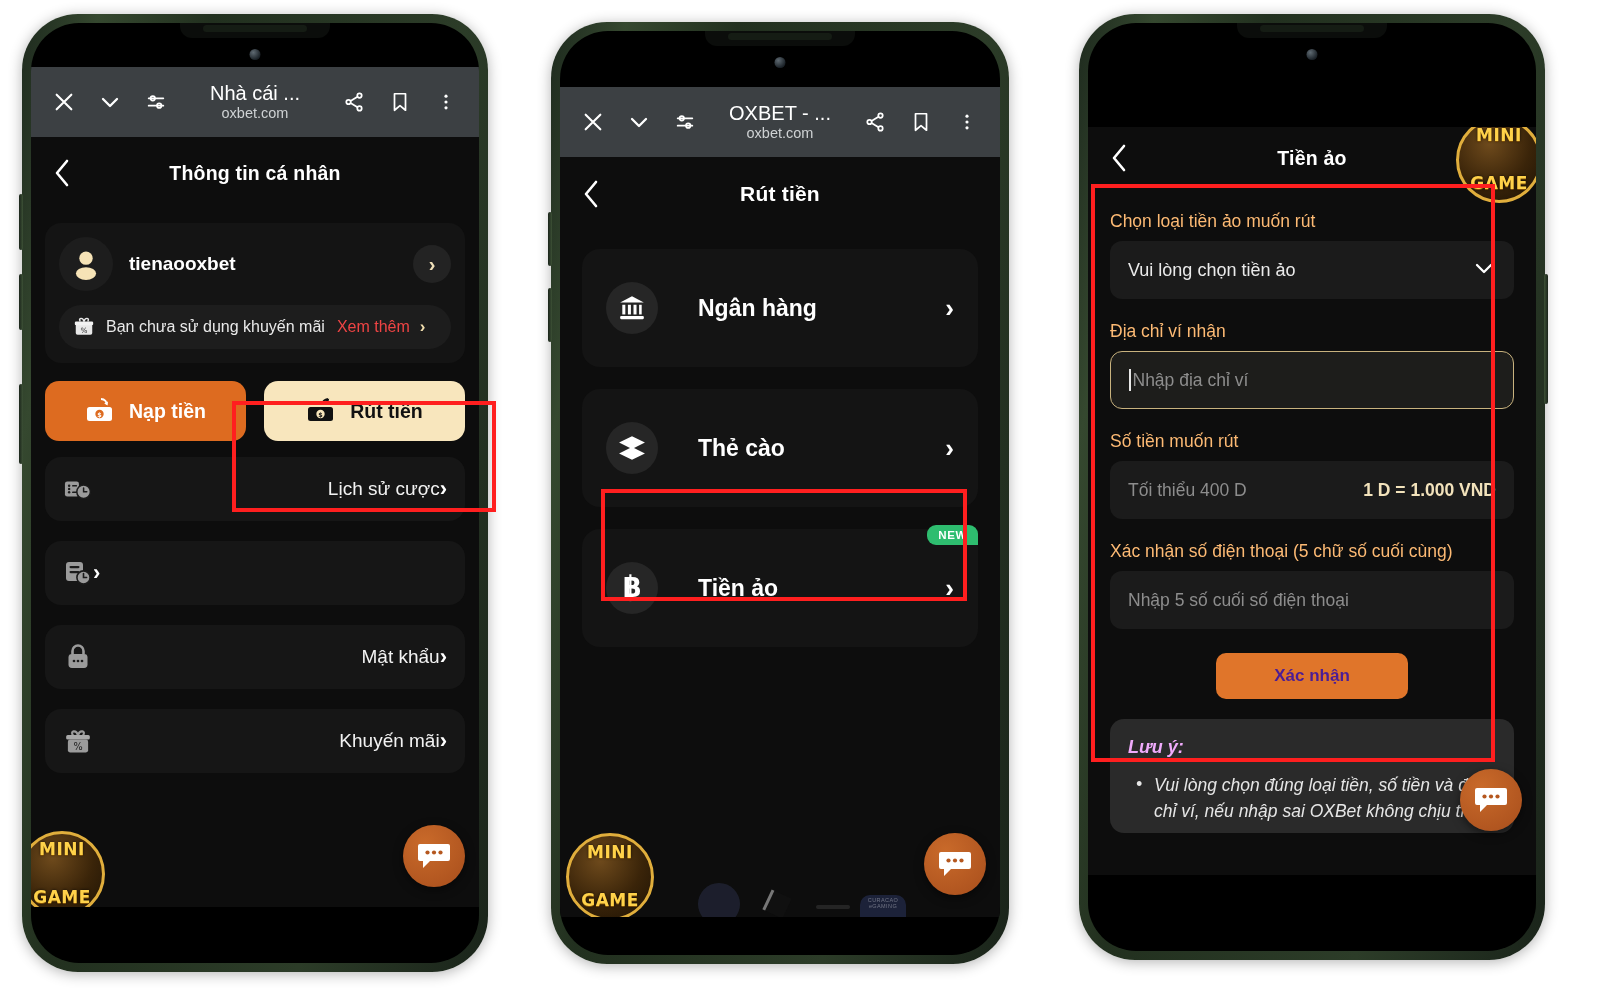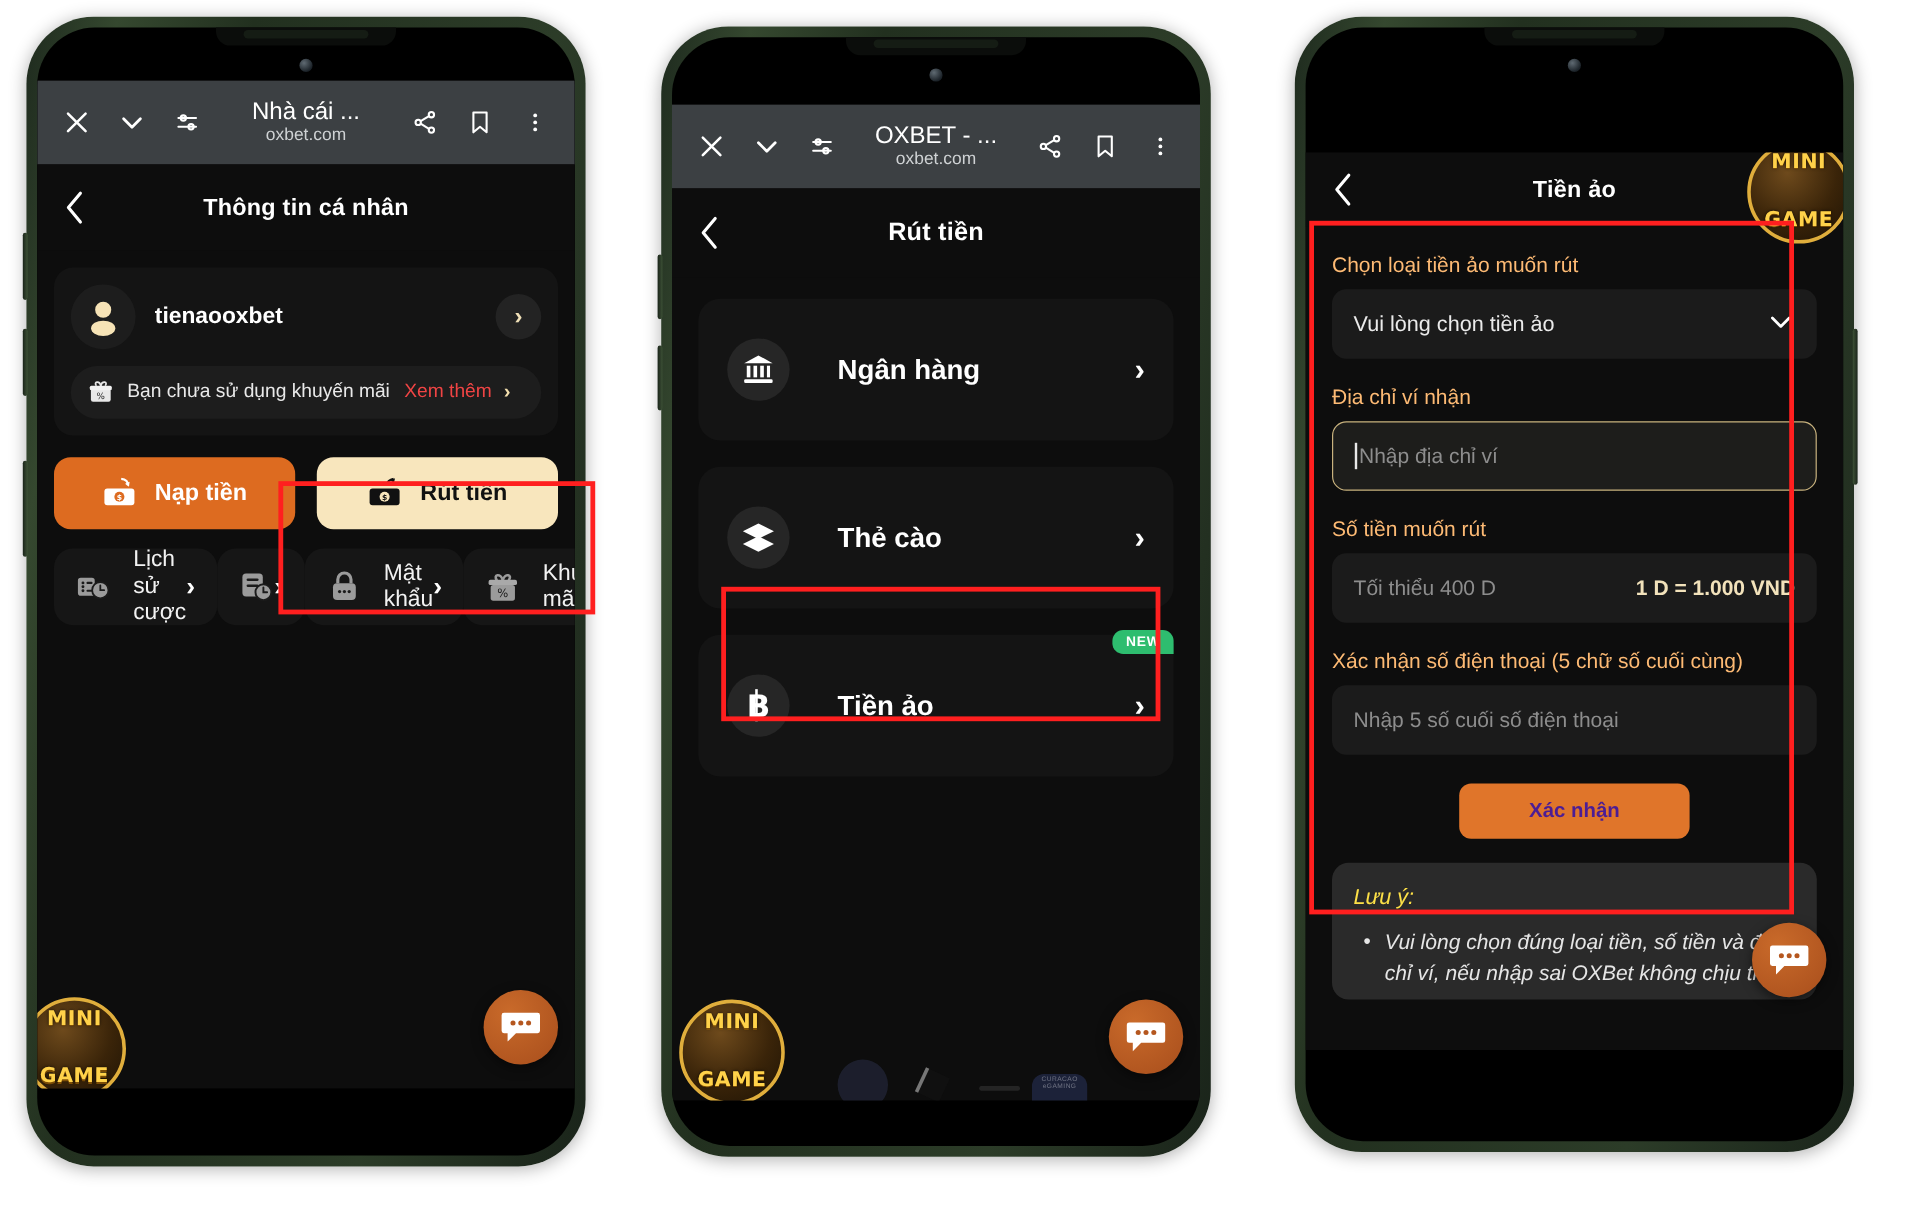--- a/index.html
+++ b/index.html
@@ -66,21 +66,21 @@
   .promorow .ptxt{ color:#e9e9e9; font-size:16px; margin-left:11px; }
   .promorow .plink{ color:#ef4444; font-size:16px; margin-left:12px; }
   .promorow .pchev{ color:#f3dfae; font-size:17px; margin-left:10px; font-weight:bold;}
 
   .moneybtns{ display:flex; gap:18px; margin-top:18px; }
   .mbtn{ flex:1; height:60px; border-radius:14px; display:flex; align-items:center;
          justify-content:center; gap:14px; font-size:19.5px; font-weight:bold; }
   .mbtn.deposit{ background:#dd6b20; color:#fff; }
   .mbtn.withdraw{ background:#f8e6bd; color:#111; }
 
-  .menu-list{ margin-top:16px; display:flex; flex-direction:row; gap:0; }
+  .menu-list{ margin-top:16px; display:flex; flex-direction:column; gap:20px;text-align:right; }
   .menu-item{ background:#161616; border-radius:16px; height:64px; display:flex;
               align-items:center; padding:0 18px; }
   .menu-item .lbl{ color:#f2f2f2; font-size:19px; margin-left:18px; flex:1; }
 
   
   .bigrow{ background:#141414; border-radius:18px; height:118px; display:flex;
            align-items:center; padding:0 24px; }
   .bigrow .circ{ width:52px; height:52px; border-radius:50%; background:#262626;
            display:flex; align-items:center; justify-content:center; flex:none; }
   .bigrow .lbl{ color:#fff; font-size:23px; font-weight:bold; margin-left:40px; flex:1;}
@@ -97,21 +97,21 @@
            align-items:center; padding:0 18px; }
   .finput .ph{ color:#8d8d8d; font-size:17.5px; }
   .finput.focused{ border:1.5px solid #c8b27e; background:#1d1d1b; }
   .caret{ display:inline-block; width:1.5px; height:22px; background:#e8e8e8;
           margin-right:2px; vertical-align:-4px;}
   .rate{ color:#f2e2bb; font-size:17.5px; font-weight:bold; margin-left:auto;}
   .confirm{ margin:24px auto 0; width:192px; height:46px; border-radius:10px;
             background:#e0752a; color:#4c1d95; font-size:17px; font-weight:bold;
             display:flex; align-items:center; justify-content:center; }
   .note{ background:#2a2a2a; border-radius:14px; padding:18px 18px 8px 18px; }
-  .note .nt{ color:#fde047; font-size:18px; font-style:italic; font-weight:normal; }
+  .note .nt{ color:#f0abfc; font-size:18px; font-style:italic; font-weight:bold; }
   .note ul{ margin:14px 0 0 8px; }
   .note li{ color:#e6e6e6; font-size:17.5px; font-style:italic; line-height:1.5;
             list-style:none; position:relative; padding-left:18px; }
   .note li:before{ content:"•"; position:absolute; left:0; top:-1px; }
 
   
   .chatfab{ position:absolute; border-radius:50%;
             background:radial-gradient(circle at 35% 30%,#c96a2a,#a84e1c);
             display:flex; align-items:center; justify-content:center; z-index:30;
             box-shadow:0 3px 10px rgba(0,0,0,.5);}

